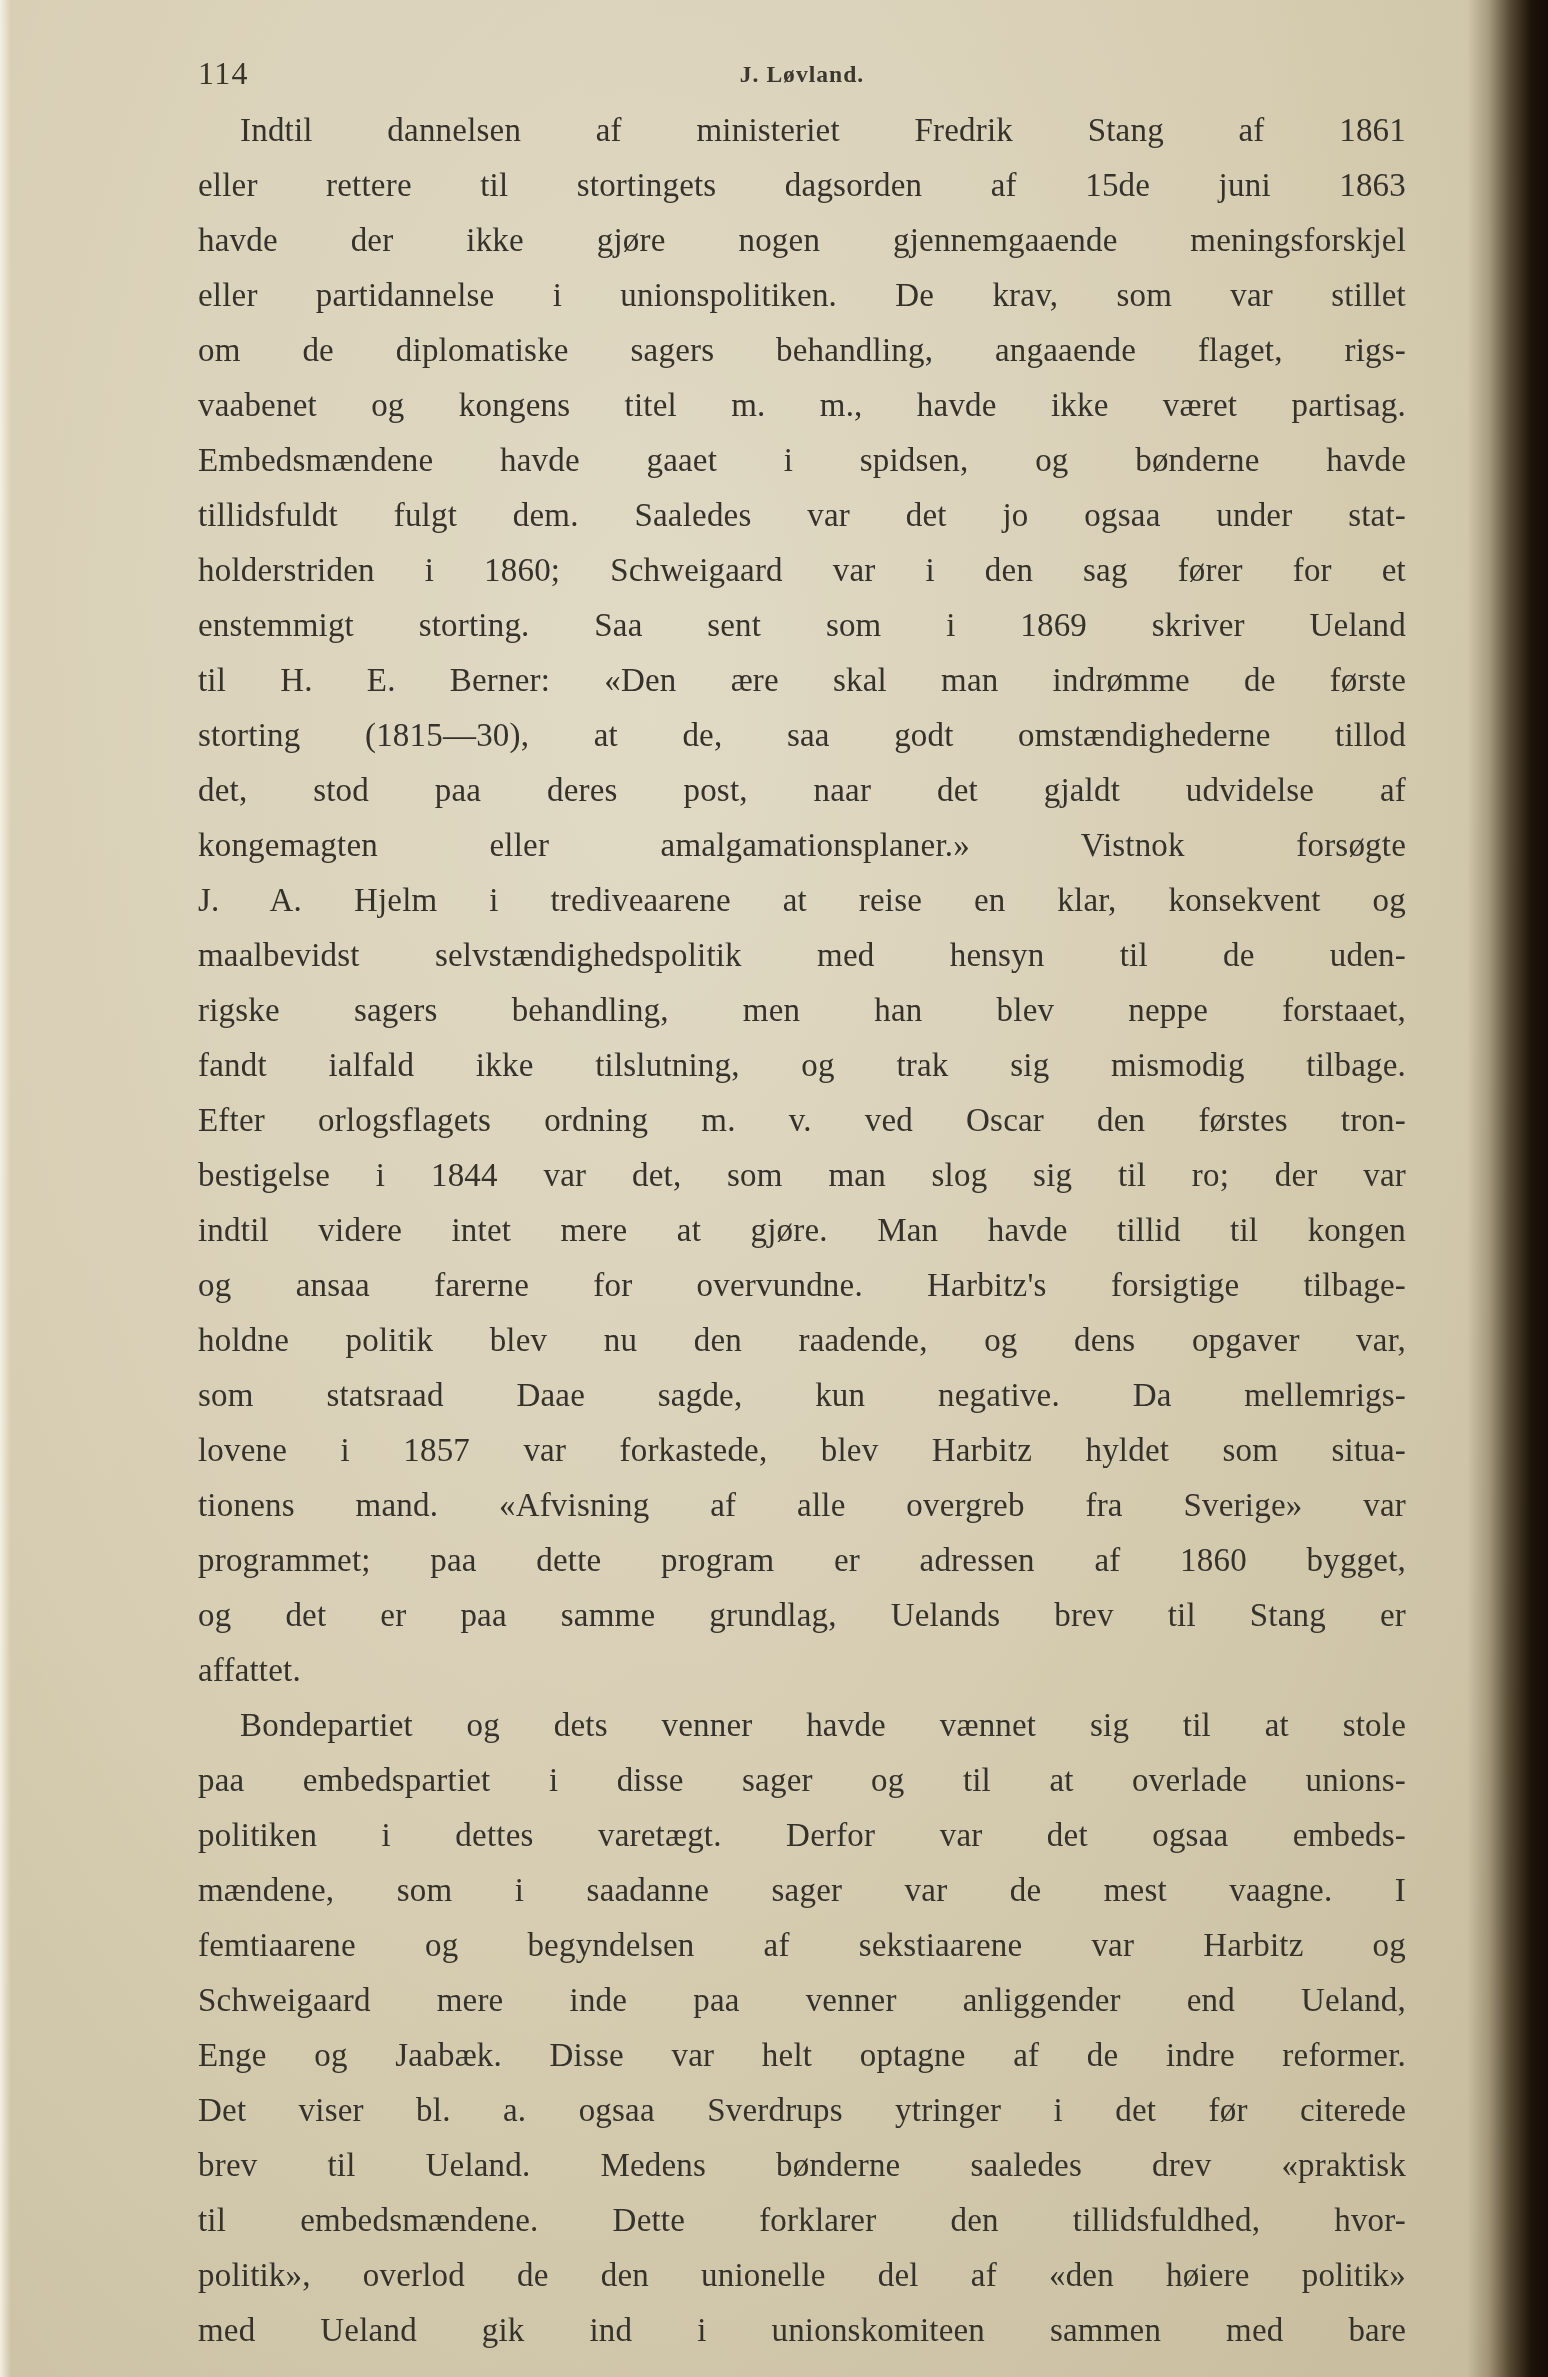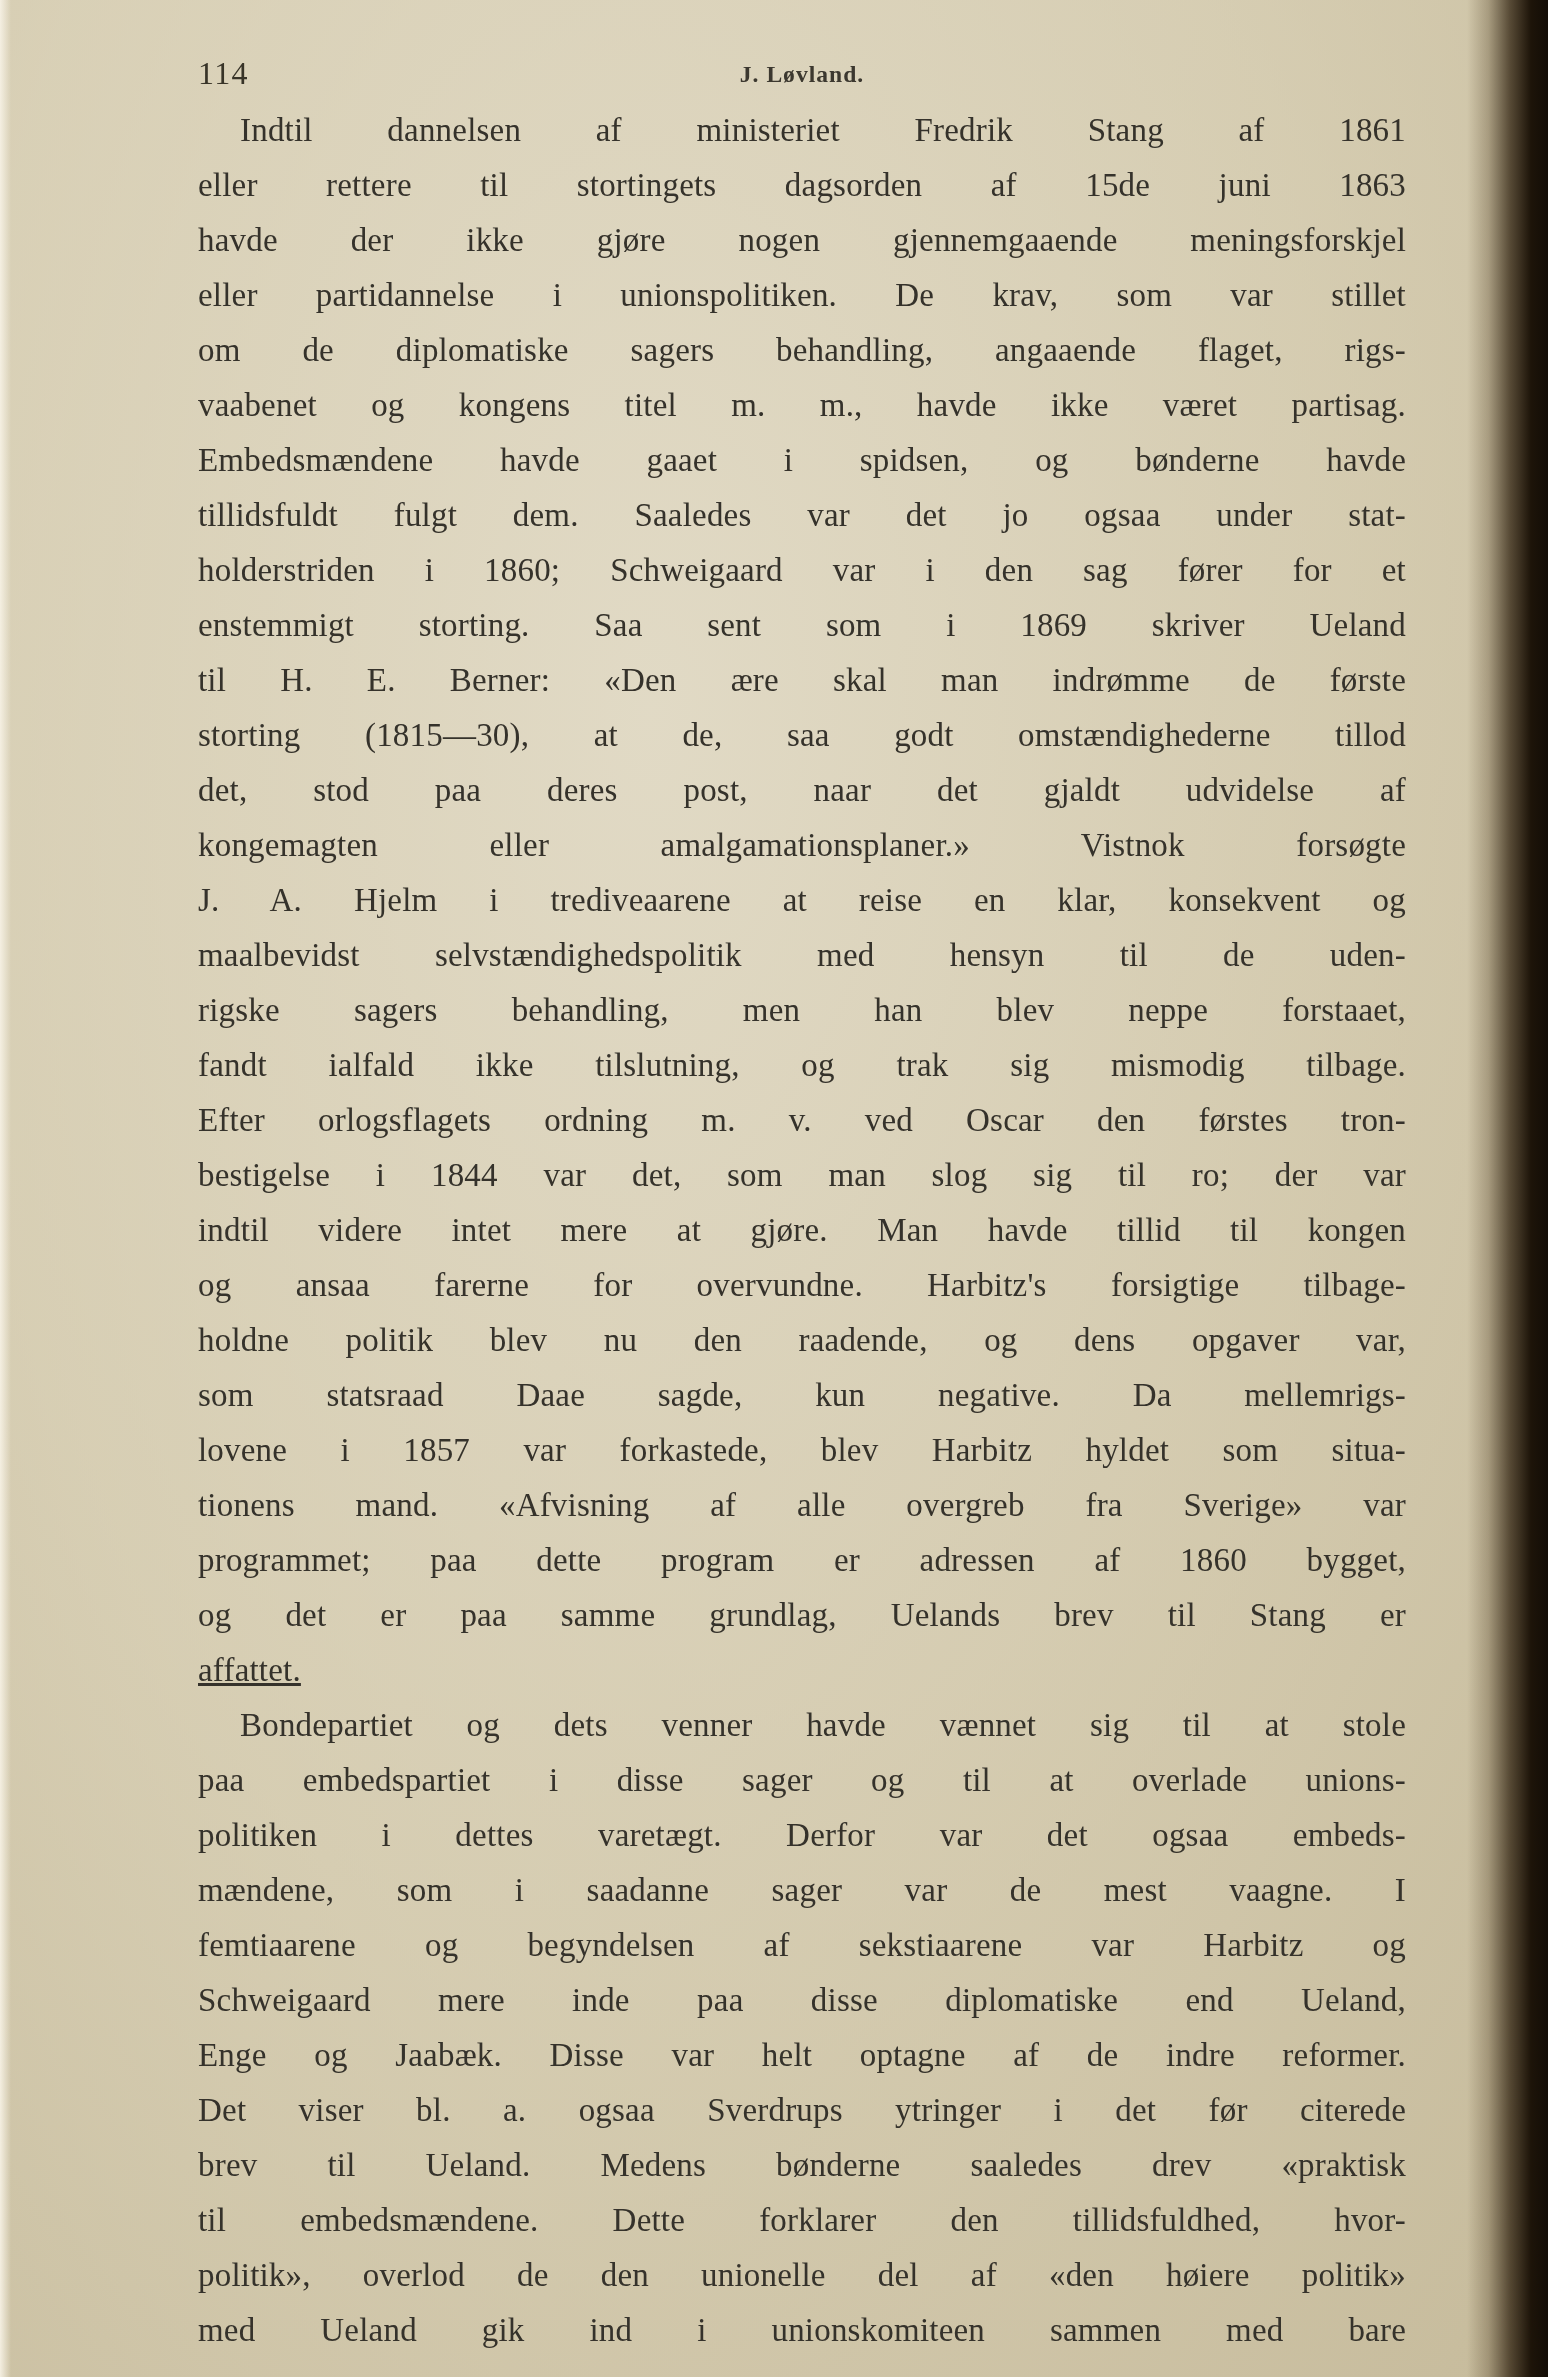--- a/index.html
+++ b/index.html
@@ -72,21 +72,20 @@
   }
   .para { margin: 0; }
   .line {
     text-align: justify;
     text-align-last: justify;
     -moz-text-align-last: justify;
   }
   .line.indent { text-indent: 42px; }
   .line.flush {
     text-align-last: left;
-    text-decoration: underline;
     -moz-text-align-last: left;
   }
 </style>
 </head>
 <body>
 
 <div class="paper">
   <div class="content">
     <div class="page-head">
       <span class="pagenum">114</span>
@@ -123,21 +122,21 @@
           <div class="line">programmet; paa dette program er adressen af 1860 bygget,</div>
           <div class="line">og det er paa samme grundlag, Uelands brev til Stang er</div>
           <div class="line flush">affattet.</div>
         </div>
       <div class="para">
           <div class="line indent">Bondepartiet og dets venner havde vænnet sig til at stole</div>
           <div class="line">paa embedspartiet i disse sager og til at overlade unions-</div>
           <div class="line">politiken i dettes varetægt.  Derfor var det ogsaa embeds-</div>
           <div class="line">mændene, som i saadanne sager var de mest vaagne.  I</div>
           <div class="line">femtiaarene og begyndelsen af sekstiaarene var Harbitz og</div>
-          <div class="line">Schweigaard mere inde paa disse diplomatiske end Ueland,</div>
+          <div class="line">Schweigaard mere inde paa venner anliggender end Ueland,</div>
           <div class="line">Enge og Jaabæk.  Disse var helt optagne af de indre reformer.</div>
           <div class="line">Det viser bl. a. ogsaa Sverdrups ytringer i det før citerede</div>
           <div class="line">brev til Ueland.  Medens bønderne saaledes drev «praktisk</div>
           <div class="line">til embedsmændene.  Dette forklarer den tillidsfuldhed, hvor-</div>
           <div class="line">politik», overlod de den unionelle del af «den høiere politik»</div>
           <div class="line">med Ueland gik ind i unionskomiteen sammen med bare</div>
         </div>
     </div>
   </div>
   <div class="edge-left"></div>

